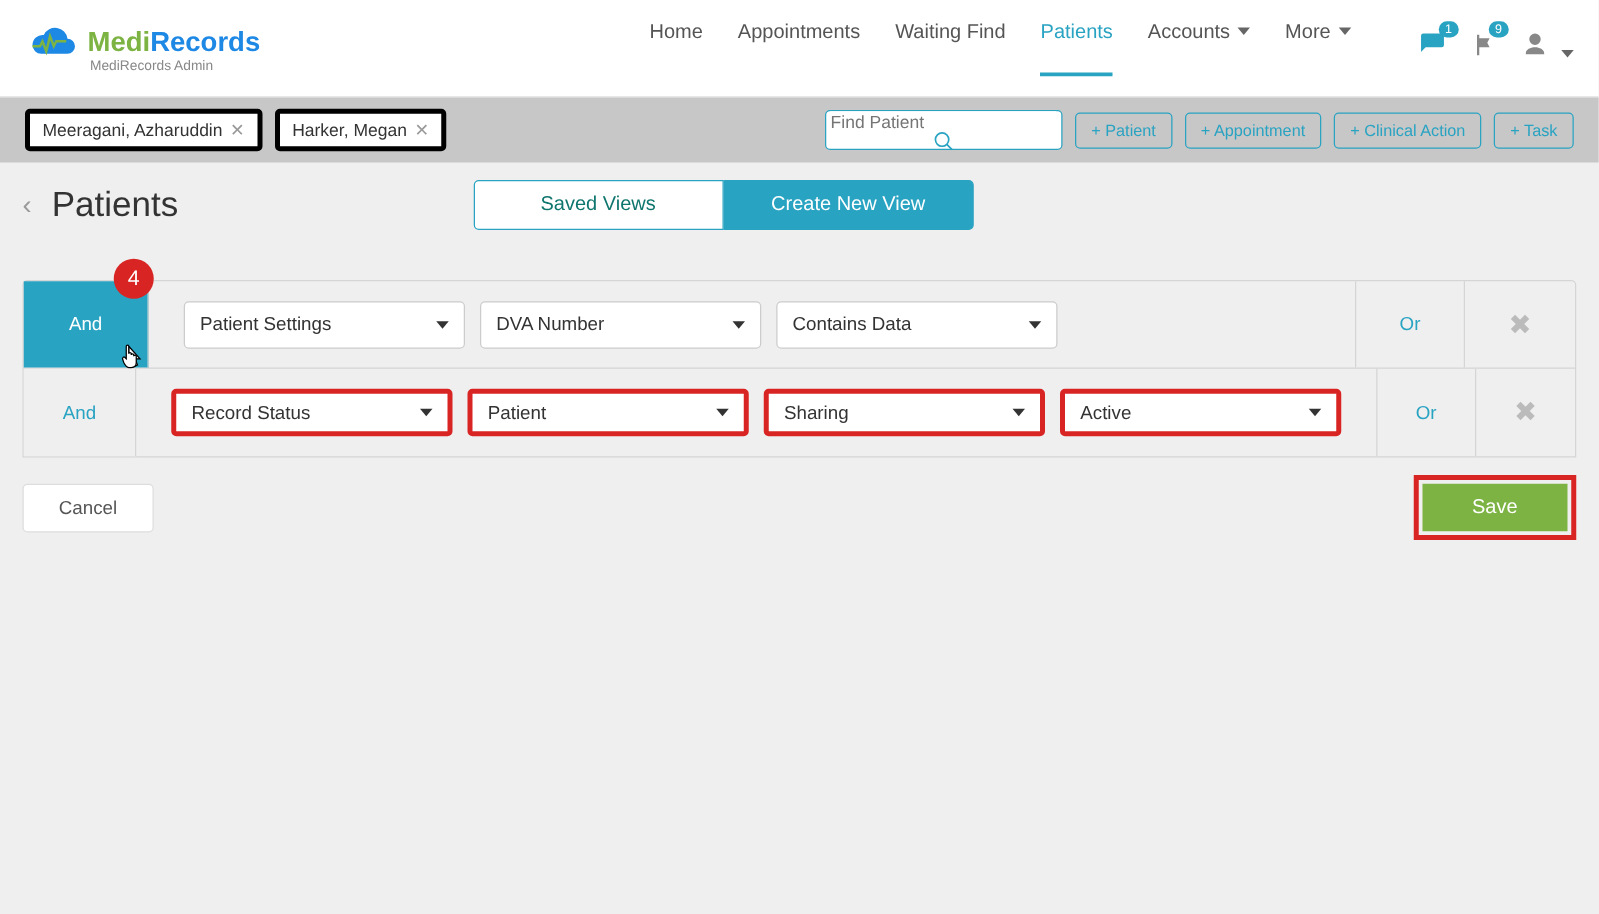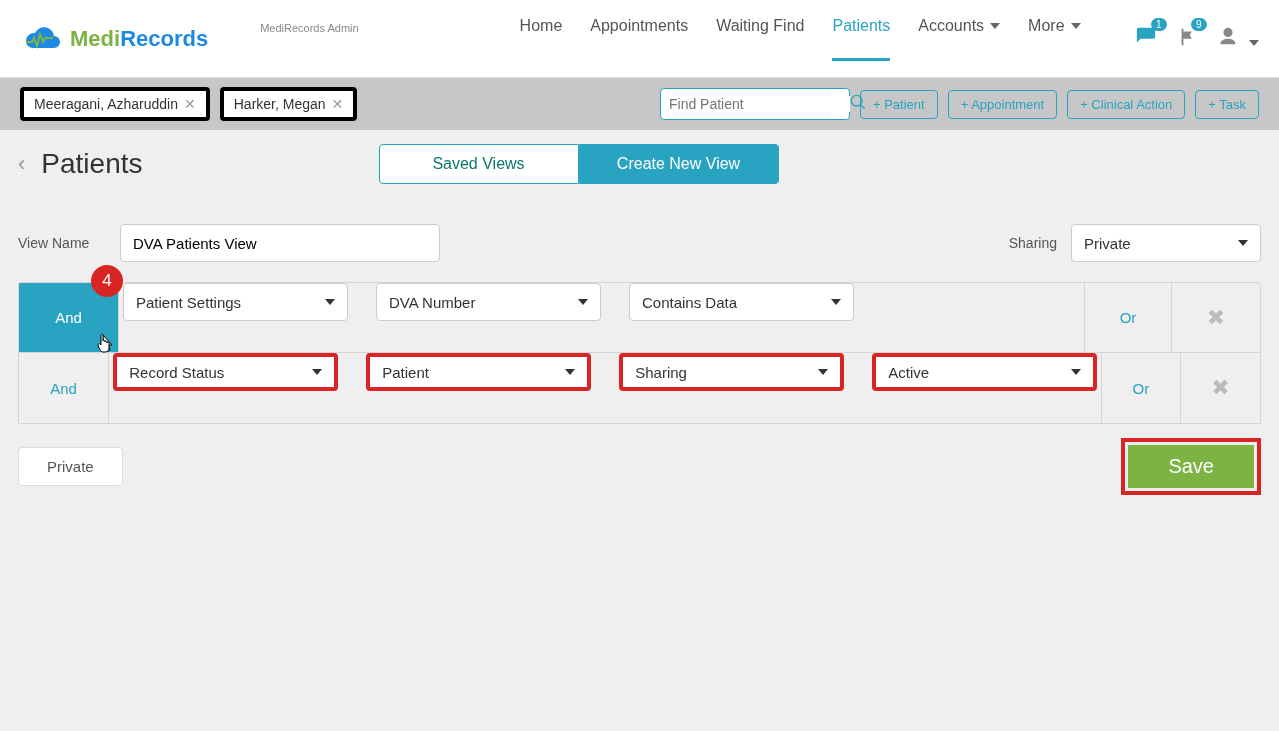--- a/index.html
+++ b/index.html
@@ -1,41 +1,41 @@
 <!DOCTYPE html>
 <html><head>
 <meta charset="utf-8">
 <style>
 * { box-sizing: border-box; margin: 0; padding: 0; }
 body { font-family: -apple-system, BlinkMacSystemFont, "Segoe UI", Arial, sans-serif; background: #efefef; color: #333; width: 1279px; height: 731px; overflow: hidden; }
 
 
 .topbar { background: #fff; height: 78px; display: flex; align-items: center; padding: 0 20px; border-bottom: 1px solid #e0e0e0; }
-.logo-wrap { display: flex; }
+.logo-wrap { display: flex; flex-direction: column; }
 .logo { display: flex; align-items: center; gap: 6px; }
 .logo-cloud { width: 44px; height: 30px; position: relative; }
 .logo-text { font-size: 22px; font-weight: 600; }
 .logo-text .g { color: #7cb342; }
 .logo-text .b { color: #1e88e5; }
 .logo-sub { font-size: 11px; color: #888; margin-left: 52px; margin-top: -2px; }
 .nav { margin-left: auto; display: flex; align-items: center; gap: 28px; font-size: 16px; color: #555; }
 .nav a { text-decoration: none; color: #555; padding-bottom: 26px; position: relative; cursor: pointer; }
 .nav a.active { color: #29a3c2; }
 .nav a.active::after { content:""; position:absolute; left:0; right:0; bottom:0; height:3px; background:#29a3c2; }
 .nav .with-caret::after { content:""; display:inline-block; border-left:5px solid transparent;border-right:5px solid transparent;border-top:6px solid #666; margin-left:6px; vertical-align: middle;}
 .icons { display:flex; align-items:center; gap:18px; margin-left:24px;}
 .icon-btn { position:relative; cursor:pointer; }
 .badge { position:absolute; top:-8px; right:-8px; background:#29a3c2; color:#fff; font-size:10px; border-radius:10px; padding:1px 5px; }
 .notif-icon svg, .flag-icon svg, .user-icon svg { fill:#888; }
 
 
 .subbar { background:#c7c7c7; height:52px; display:flex; align-items:center; padding:0 20px; gap:10px; }
 .chip { background:#fff; border:4px solid #000000; border-radius:4px; padding:5px 10px; font-size:14px; display:flex; align-items:center; gap:6px; }
 .chip .x { color:#999; cursor:pointer; font-size:14px; }
-.searchbox { margin-left:auto; width:190px; height:32px; border:1px solid #29a3c2; border-radius:4px; background:#fff; display:flex; align-items:center; padding:0 8px; }
+.searchbox { margin-left:auto; width:190px; height:32px; border:1px solid #29a3c2; border-radius:4px; background:#fff; display:flex; align-items:center; padding:0 8px;flex-direction:column; }
 .searchbox input { border:none; outline:none; flex:1; font-size:14px; color:#666; }
 .searchbox .sicon { color:#29a3c2; }
 .addbtn { border:1px solid #29a3c2; color:#29a3c2; background:transparent; border-radius:4px; padding:6px 12px; font-size:13px; cursor:pointer; }
 
 
 .page { padding: 14px 18px; }
 .titlerow { display:flex; align-items:center; gap:16px; }
 .back-chevron { color:#999; font-size:22px; cursor:pointer; }
 .pagetitle { font-size:28px; color:#333; font-weight:500; }
 .tabs { margin-left: 220px; display:flex; }
@@ -51,41 +51,41 @@
 .row1 .spacer { flex:1; }
 .sharing-select { width:190px; }
 
 
 .conds { margin-top:20px; border:1px solid #d5d5d5; border-radius:4px 4px 0 0; background:#efefef; }
 .condrow { display:flex; align-items:stretch; border-bottom:1px solid #d5d5d5; height:70px; position:relative; }
 .condrow:last-child { border-bottom:none; }
 .andcell { width:100px; display:flex; align-items:center; justify-content:center; border-right:1px solid #d5d5d5; font-size:15px; }
 .andcell.active { background:#29a3c2; color:#fff; }
 .andcell.inactive { background:#efefef; color:#29a3c2; }
-.fields { flex:1; display:flex; gap:28px; padding:0 4px; }
+.fields { flex:1; display:flex; align-items:center; gap:12px; padding:0 28px; }
 .sel { height:38px; border:1px solid #ccc; border-radius:4px; background:#fff; display:flex; align-items:center; justify-content:space-between; padding:0 12px; font-size:15px; color:#333; cursor:pointer; }
 .sel .caret { width:0;height:0;border-left:5px solid transparent;border-right:5px solid transparent;border-top:6px solid #333; }
 .w225 { width:225px; }
 .orcell { width:88px; display:flex; align-items:center; justify-content:center; color:#29a3c2; border-left:1px solid #d5d5d5; border-right:1px solid #d5d5d5; cursor:pointer; font-size:15px; }
 .delcell { width:88px; display:flex; align-items:center; justify-content:center; color:#bbb; cursor:pointer; font-size:22px; }
 
 .hl { border:4px solid #d92424 !important; }
 
 .num-badge { position:absolute; width:32px; height:32px; background:#d92424; color:#fff; border-radius:50%; display:flex; align-items:center; justify-content:center; font-size:17px; font-weight:500; top:-18px; left:72px; z-index:5; }
 
 .cursor { position:absolute; bottom:-10px; left:78px; font-size:18px; pointer-events:none; }
 
 
 .descbox { margin-top:12px; width:100%; height:90px; border:1px solid #ccc; border-radius:4px; padding:10px 12px; font-size:15px; color:#999; resize:none; background:#fff; font-family:inherit; }
 
 
 .btnrow { margin-top:14px; display:flex; align-items:center; }
 .cancelbtn { background:#fff; border:1px solid #ddd; border-radius:4px; padding:10px 28px; font-size:15px; color:#555; cursor:pointer; }
 .savebtn-wrap { margin-left:auto; border:4px solid #d92424; padding:3px; }
-.savebtn { background:#7cb342; color:#fff; border:none; padding:10px 40px; font-size:20px; cursor:pointer; }
+.savebtn { background:#7cb342; color:#fff; border:none; padding:10px 40px; font-size:16px; cursor:pointer; }
 
 </style>
 </head>
 <body>
 
 <div class="topbar">
   <div class="logo-wrap">
     <div class="logo">
       <div class="logo-cloud">
         <svg viewBox="0 0 44 30" width="44" height="30">
@@ -155,30 +155,20 @@
   <div class="titlerow">
     <span class="back-chevron">‹</span>
     <div class="pagetitle">Patients</div>
     <div class="tabs">
       <div class="tab left">Saved Views</div>
       <div class="tab right">Create New View</div>
     </div>
   </div>
 
   <div class="form">
-    <div class="row1">
-      <div class="lbl">View Name</div>
-      <input class="textinput viewname-input" value="DVA Patients View" style="">
-      <div class="spacer"></div>
-      <div class="lbl" style="width:auto">Sharing</div>
-      <div class="sel sharing-select">
-        <span>Private</span>
-        <span class="caret"></span>
-      </div>
-    </div>
 
     <div class="conds">
 
       <div class="condrow">
         <div class="num-badge">4</div>
         <div class="andcell active">And</div>
         <div class="fields">
           <div class="sel w225">
             <span>Patient Settings</span>
               <span class="caret"></span>
@@ -225,19 +215,19 @@
               <span class="caret"></span>
           </div>
         </div>
         <div class="orcell">Or</div>
         <div class="delcell">✖</div>
       </div>
     </div>
 
 
     <div class="btnrow">
-      <button class="cancelbtn">Private</button>
+      <button class="cancelbtn">Cancel</button>
       <div class="savebtn-wrap">
         <button class="savebtn">Save</button>
       </div>
     </div>
   </div>
 </div>
 
 </body></html>

